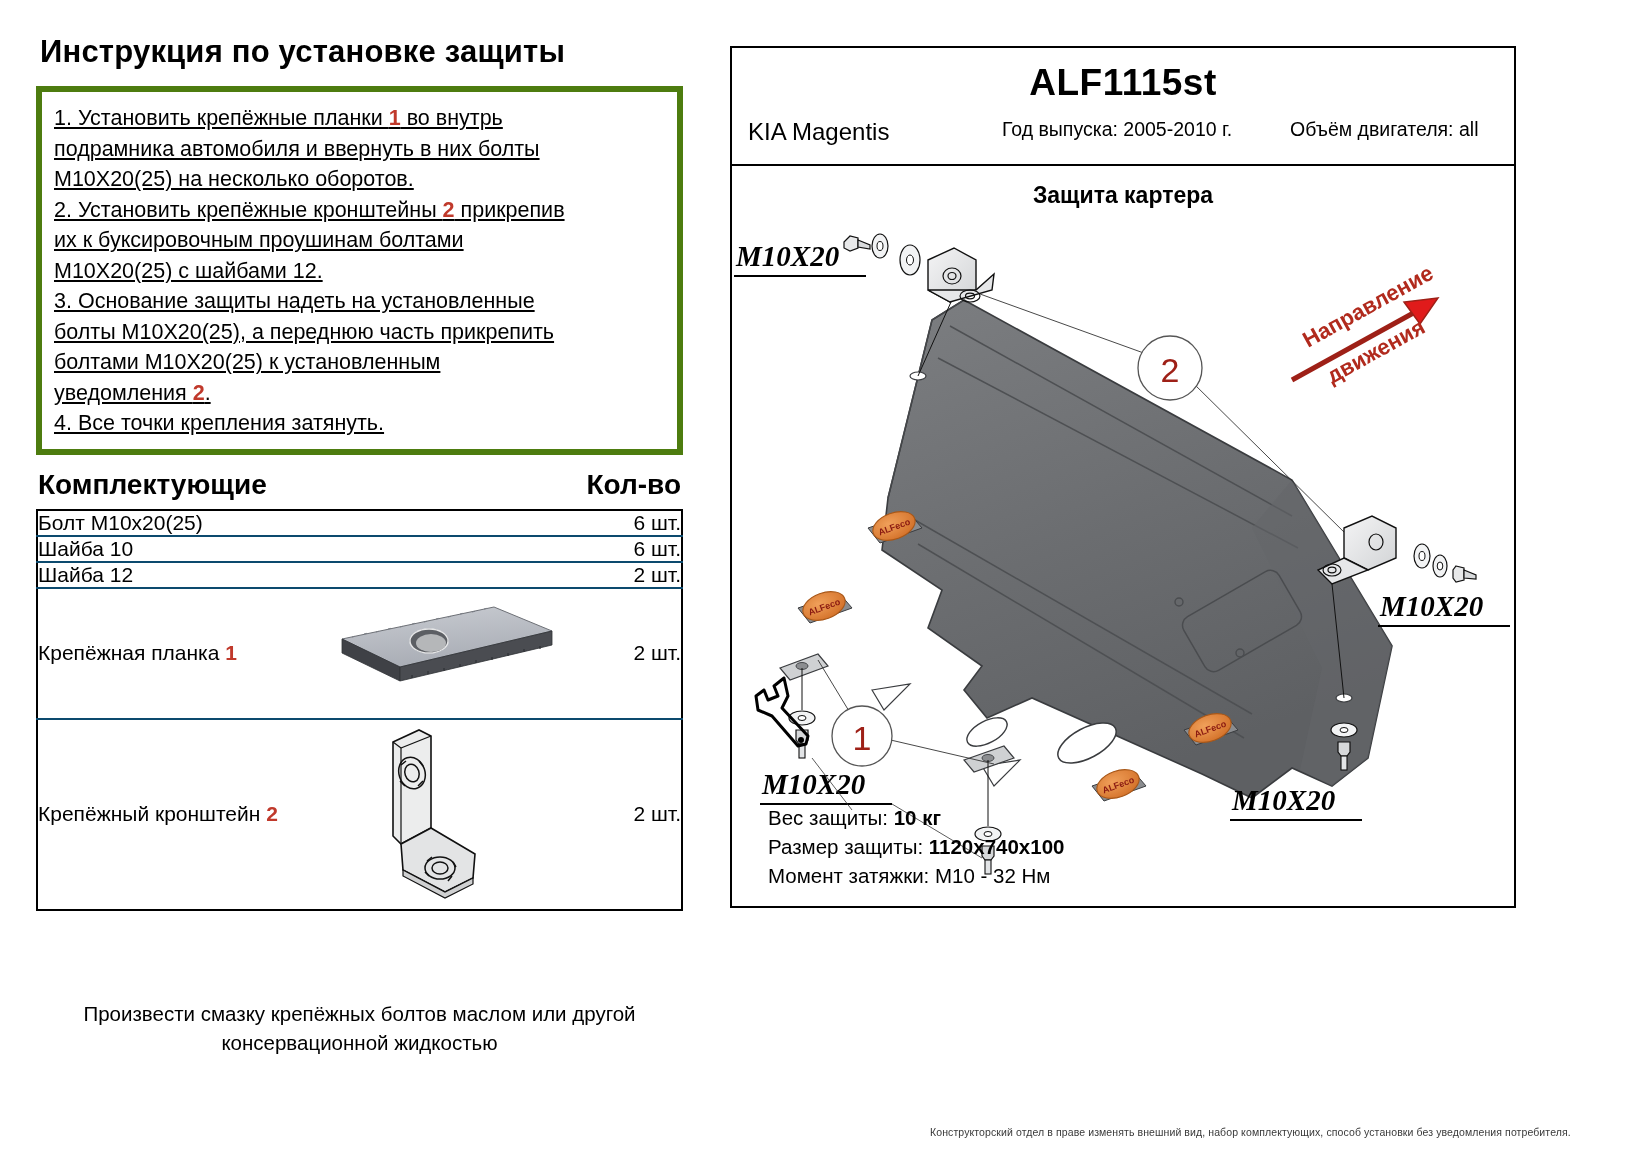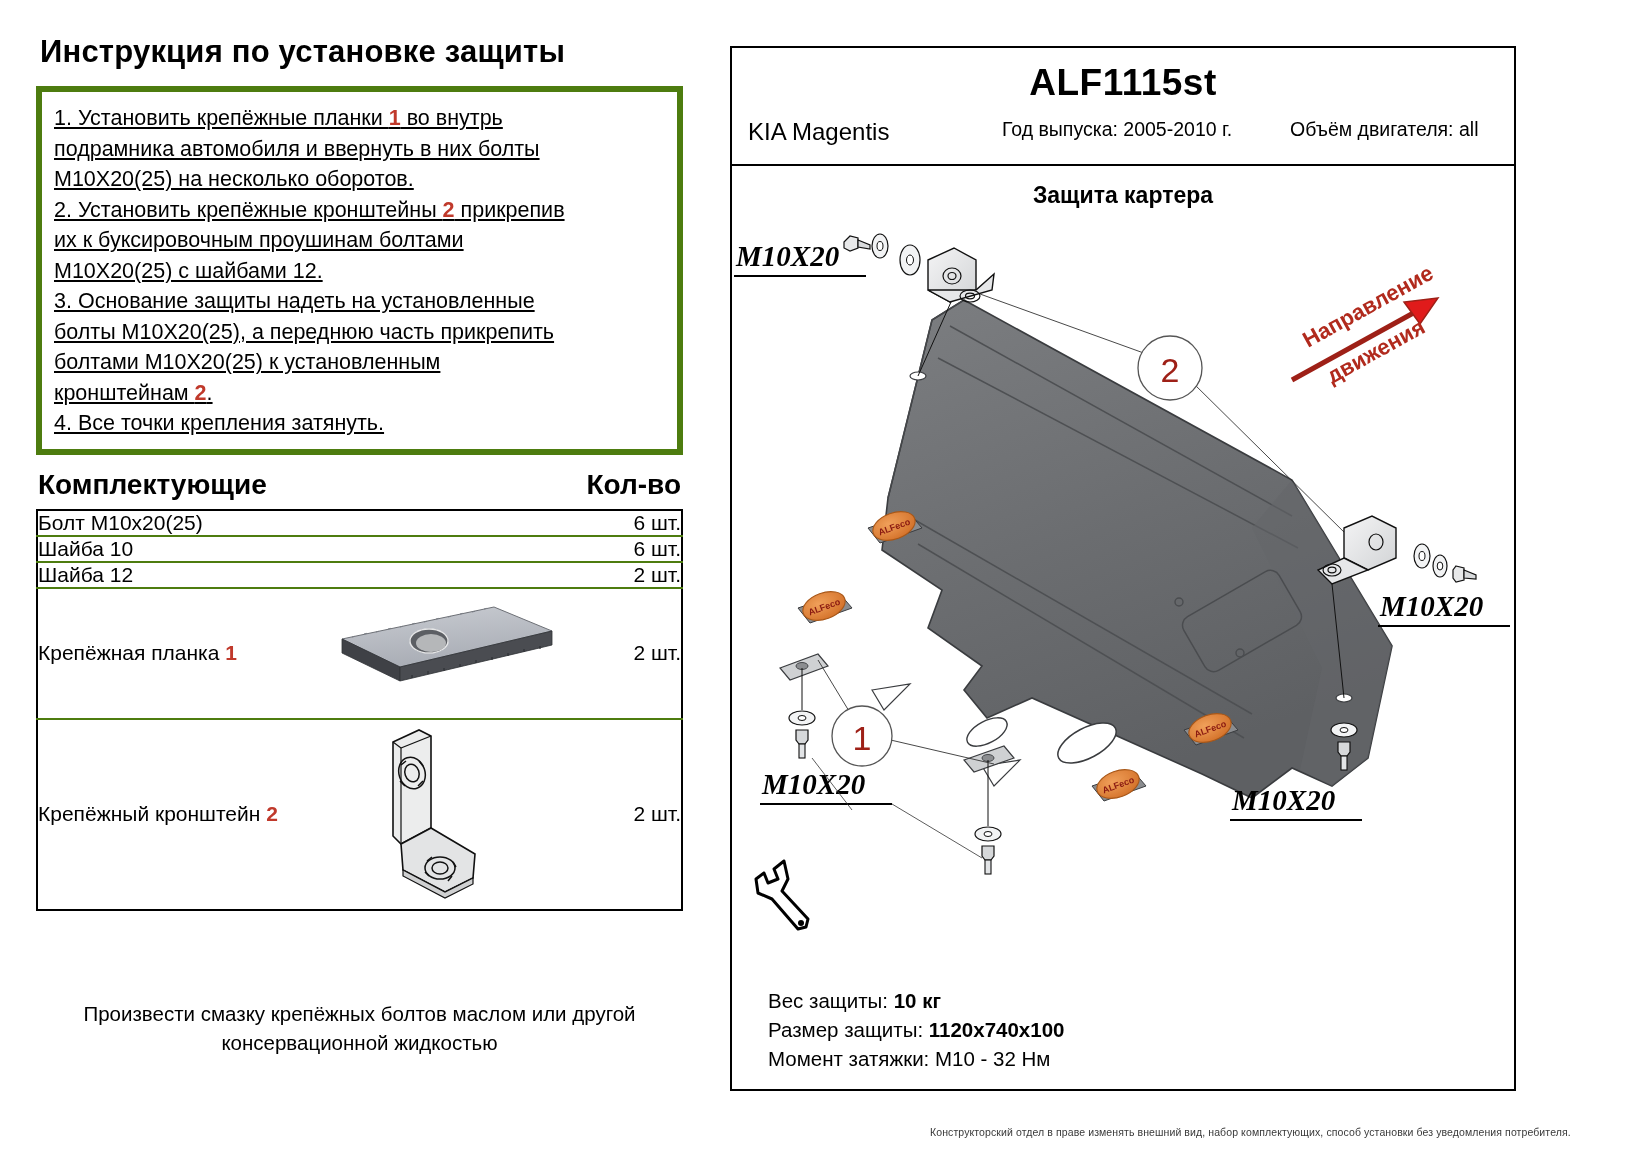--- a/index.html
+++ b/index.html
@@ -68,21 +68,21 @@
 
   
   #components-table {
     border: 2px solid #000;
     border-collapse: collapse;
     width: 100%;
     table-layout: fixed;
   }
   #components-table tr { }
   #components-table td {
-    border-bottom: 2px solid #4d7c0f;
+    border-bottom: 2px solid #0c4a6e;
     padding: 0;
     vertical-align: middle;
   }
   #components-table tr:last-child td {
     border-bottom: none;
   }
   .cell-name {
     font-size: 21px;
     padding: 3px 0 3px 10px;
     white-space: nowrap;
@@ -113,21 +113,21 @@
     margin-top: 88px;
     padding: 0 6px;
   }
 
   
   #right-column {
     position: absolute;
     left: 730px;
     top: 46px;
     width: 786px;
-    height: 1045px;
+    height: 862px;
     border: 2px solid #000;
     box-sizing: border-box;
   }
 
   #header-block {
     position: relative;
     height: 118px;
     border-bottom: 2px solid #000;
     box-sizing: border-box;
   }
@@ -223,21 +223,21 @@
   <div id="instruction-box">
     <div class="instr-line"><span>1.  Установить крепёжные планки </span><span class="ref-red">1</span><span> во внутрь</span></div>
     <div class="instr-line"><span>подрамника автомобиля и ввернуть в них болты</span></div>
     <div class="instr-line"><span>M10X20(25) на несколько оборотов.</span></div>
     <div class="instr-line"><span>2.  Установить крепёжные кронштейны </span><span class="ref-red">2</span><span> прикрепив</span></div>
     <div class="instr-line"><span>их к буксировочным проушинам болтами</span></div>
     <div class="instr-line"><span>M10X20(25) с шайбами 12.</span></div>
     <div class="instr-line"><span>3.  Основание защиты надеть на установленные</span></div>
     <div class="instr-line"><span>болты M10X20(25), а переднюю часть прикрепить</span></div>
     <div class="instr-line"><span>болтами M10X20(25) к установленным</span></div>
-    <div class="instr-line"><span>кронштейнам </span><span class="ref-red">2</span><span>.</span></div>
+    <div class="instr-line"><span>уведомления </span><span class="ref-red">2</span><span>.</span></div>
     <div class="instr-line"><span>4.  Все точки крепления затянуть.</span></div>
   </div>
 
   <div id="components-header">
     <span id="components-title">Комплектующие</span>
     <span id="qty-title">Кол-во</span>
   </div>
 
   <table id="components-table">
     <tbody>

